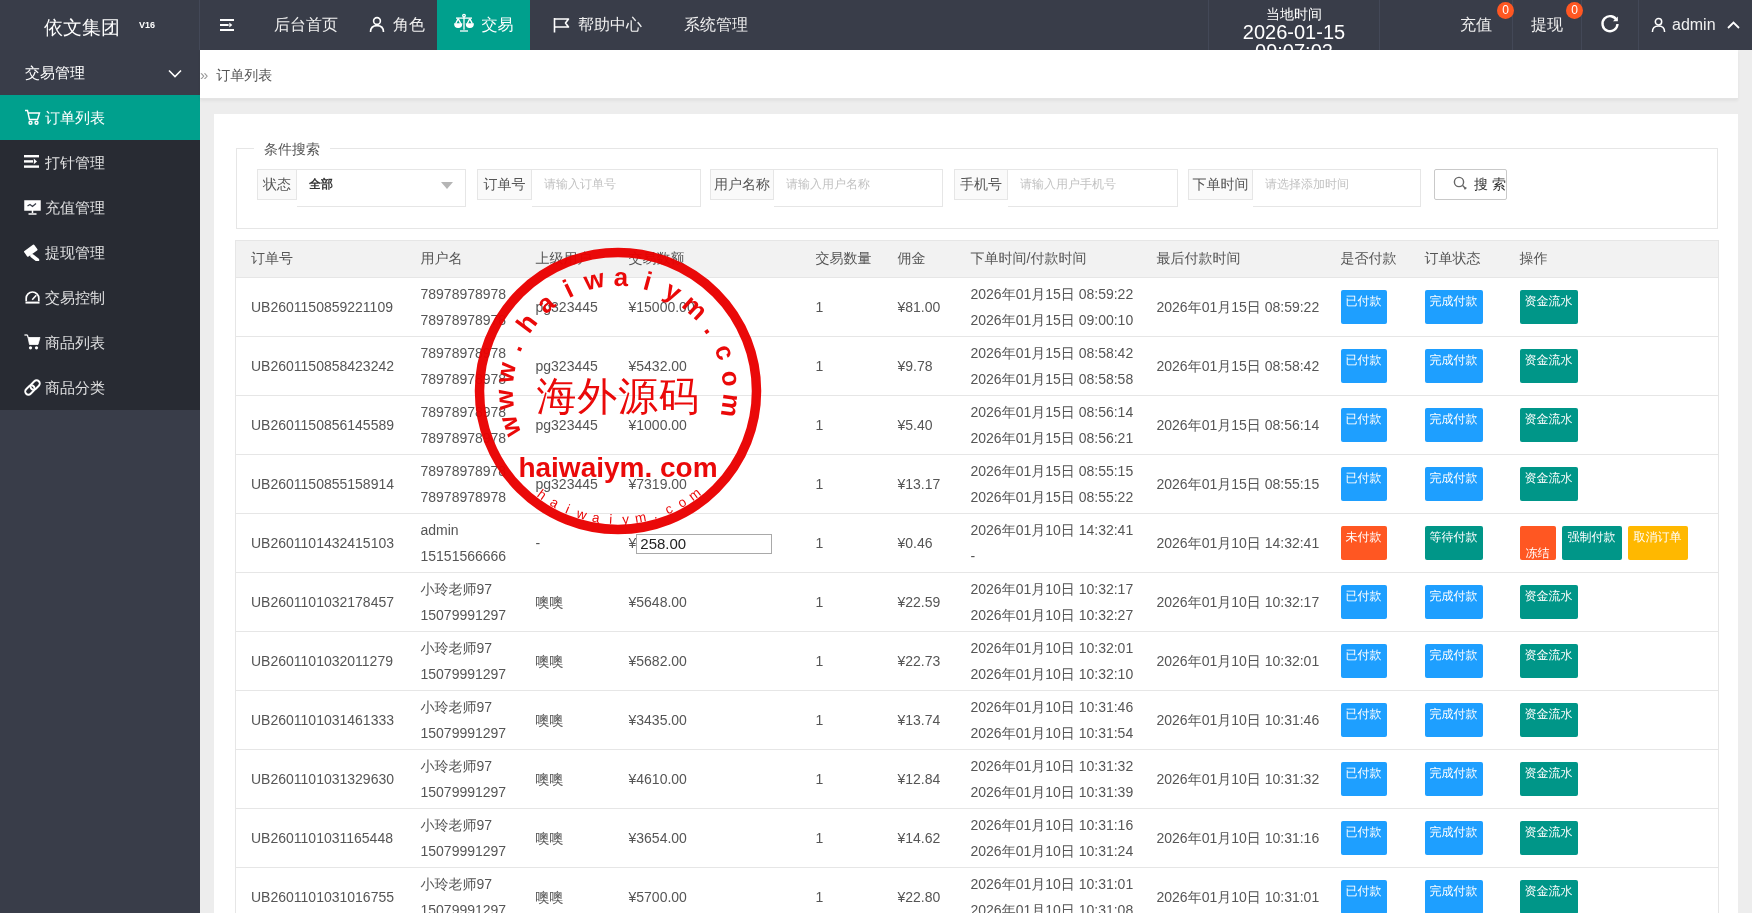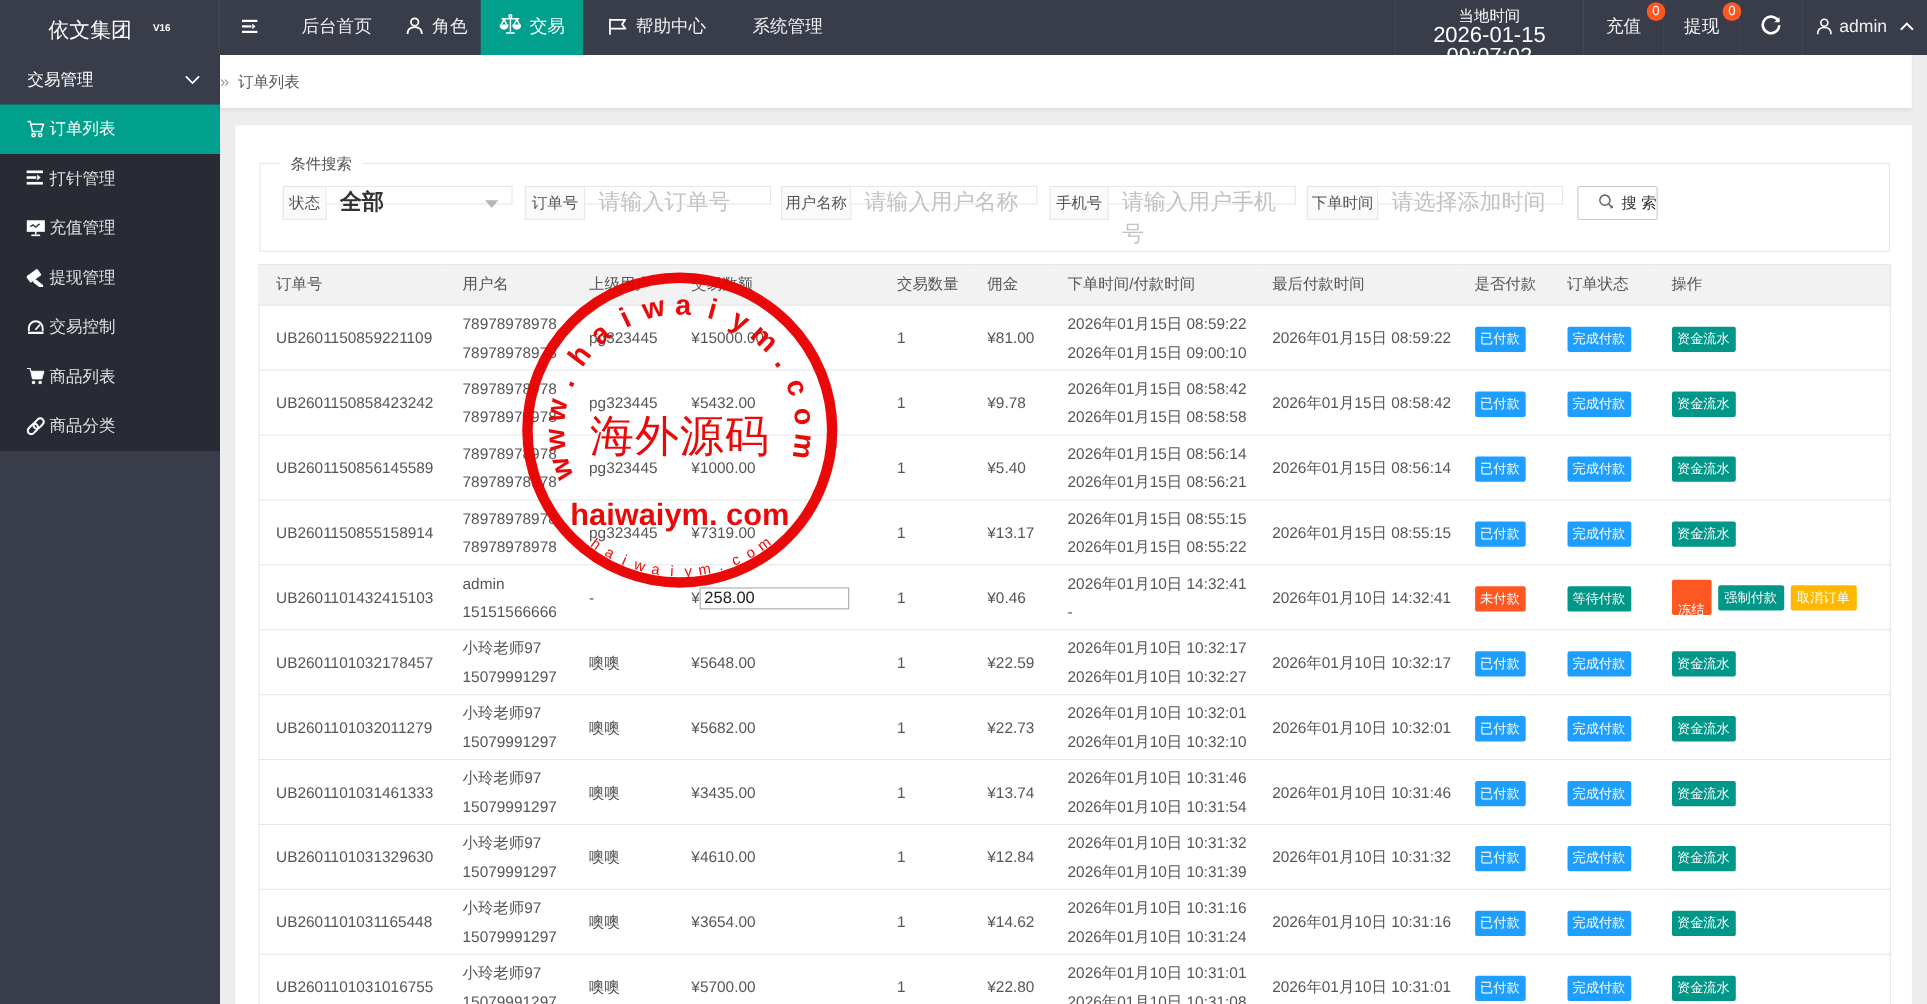--- a/index.html
+++ b/index.html
@@ -5,21 +5,21 @@
 *{margin:0;padding:0;box-sizing:border-box}
 html,body{width:1752px;height:913px;overflow:hidden}
 body{font-family:"Liberation Sans",sans-serif;background:#ededed;position:relative;font-size:14px;color:#555}
 
 #header{position:absolute;left:0;top:0;width:1752px;height:50px;background:#393d49;color:#fff}
 #logo{position:absolute;left:0;top:0;width:200px;height:50px;line-height:50px;text-align:center;color:#fff;border-right:1px solid #434857}
 #logo .t{font-size:19px}
 #logo sup{font-size:9px;margin-left:19px;font-weight:bold}
 .hnav{position:absolute;top:0;height:50px;line-height:50px;color:#f0f0f0;font-size:16px;text-align:center}
 .hico{display:inline-block;vertical-align:-3px;margin-right:8px}
-#htime{position:absolute;left:1268px;top:0;width:172px;height:50px;text-align:center;color:#fff;border-left:1px solid #434857;border-right:1px solid #434857}
+#htime{position:absolute;left:1208px;top:0;width:172px;height:50px;text-align:center;color:#fff;border-left:1px solid #434857;border-right:1px solid #434857}
 #htime .l1{font-size:14px;margin-top:5px;line-height:18px}
 #htime .l2{font-size:20px;line-height:19px}
 .hbtn{position:absolute;top:0;height:50px;line-height:50px;text-align:center;font-size:16px;color:#f0f0f0;border-right:1px solid #434857}
 .badge{position:absolute;background:#ff5722;color:#fff;border-radius:9px;min-width:17px;height:17px;line-height:17px;font-size:12px;text-align:center;padding:0 2px}
 
 #side{position:absolute;left:0;top:50px;width:200px;height:863px;background:#393d49}
 .sm-parent{height:45px;line-height:45px;color:#fff;font-size:15px;padding-left:25px;position:relative}
 .sm-parent .chev{position:absolute;right:18px;top:0}
 .sm-group{background:#282b33}
 .sm-item{height:45px;line-height:45px;color:rgba(255,255,255,.85);font-size:15px;padding-left:45px;position:relative}
@@ -28,31 +28,31 @@
 
 #crumb{position:absolute;left:200px;top:50px;width:1538px;height:49px;background:#fff;border-bottom:1px solid #e4e4e4;box-shadow:0 2px 3px rgba(0,0,0,.05);line-height:49px;color:#555;font-size:14px}
 #crumb .gg{color:#999;margin-right:8px;font-size:15px}
 
 #card{position:absolute;left:214px;top:114px;width:1524px;height:799px;background:#fff}
 
 #fs{position:absolute;left:236px;top:148px;width:1482px;height:81px;border:1px solid #e6e6e6}
 #fs .legend{position:absolute;left:17px;top:-10px;background:#fff;padding:0 10px;font-size:14px;color:#555;line-height:20px}
 .fgroup{position:absolute;top:169px;height:31px;display:flex}
 .flabel{height:31px;line-height:29px;background:#fafafa;border:1px solid #e6e6e6;text-align:center;color:#555;font-size:14px}
-.finput{height:17px;line-height:29px;background:#fff;border:1px solid #e6e6e6;border-left:none;color:#444;font-size:20px;padding-left:12px;position:relative}
+.finput{height:38px;line-height:29px;background:#fff;border:1px solid #e6e6e6;border-left:none;color:#444;font-size:12px;padding-left:12px;position:relative}
 .ph{color:#c2c2c2}
 .sel-arrow{position:absolute;right:12px;top:12px;width:0;height:0;border-left:6px solid transparent;border-right:6px solid transparent;border-top:7px solid #b5b5b5}
 #searchbtn{position:absolute;left:1434px;top:169px;width:73px;height:31px;border:1px solid #c9c9c9;border-radius:2px;background:#fff;line-height:29px;text-align:right;color:#333;font-size:14px}
 
 #tbl{position:absolute;left:235px;top:240px;width:1483px;border-collapse:collapse;table-layout:fixed;font-size:14px;color:#555}
 #tbl th{background:#f2f2f2;height:37px;font-weight:normal;text-align:left;padding-left:15px;color:#555;border:1px solid #e6e6e6;border-left:none;border-right:none}
 #tbl td{height:59px;padding-left:15px;border-bottom:1px solid #e6e6e6;vertical-align:middle;line-height:26px}
 #tbl tr td:first-child,#tbl tr th:first-child{border-left:1px solid #e6e6e6}
 #tbl tr td:last-child,#tbl tr th:last-child{border-right:1px solid #e6e6e6;padding-left:18px}
-.btn{display:inline-block;height:23px;line-height:22px;padding:0 5px;border-radius:2px;color:#fff;font-size:12px;vertical-align:middle}
+.btn{display:inline-block;height:34px;line-height:22px;padding:0 5px;border-radius:2px;color:#fff;font-size:12px;vertical-align:middle}
 .b-blue{background:#1e9fff}
 .b-teal{background:#009688}
 .b-red{background:#ff5722}
 .b-yellow{background:#ffb800}
 .mr6{margin-right:6px}
 .amt-input{display:inline-block;width:136px;height:20px;border:1px solid #a9a9a9;font-size:15px;color:#222;line-height:18px;padding-left:3px;background:#fff;vertical-align:middle}
 
 </style>
 </head>
 <body>

